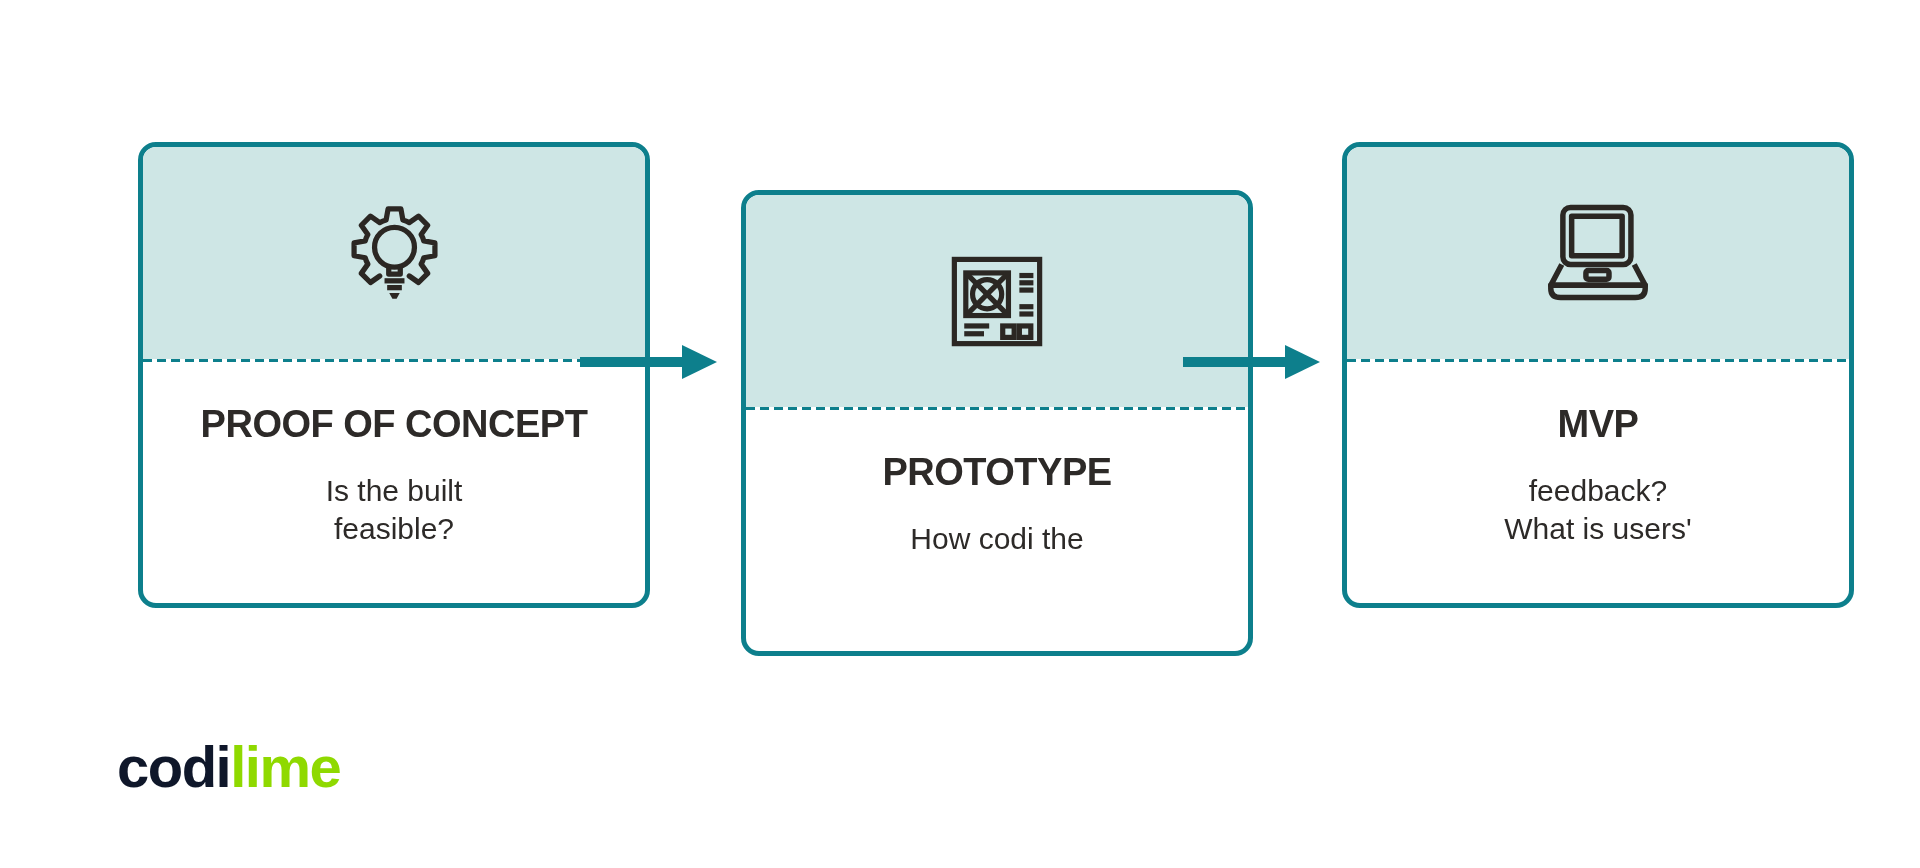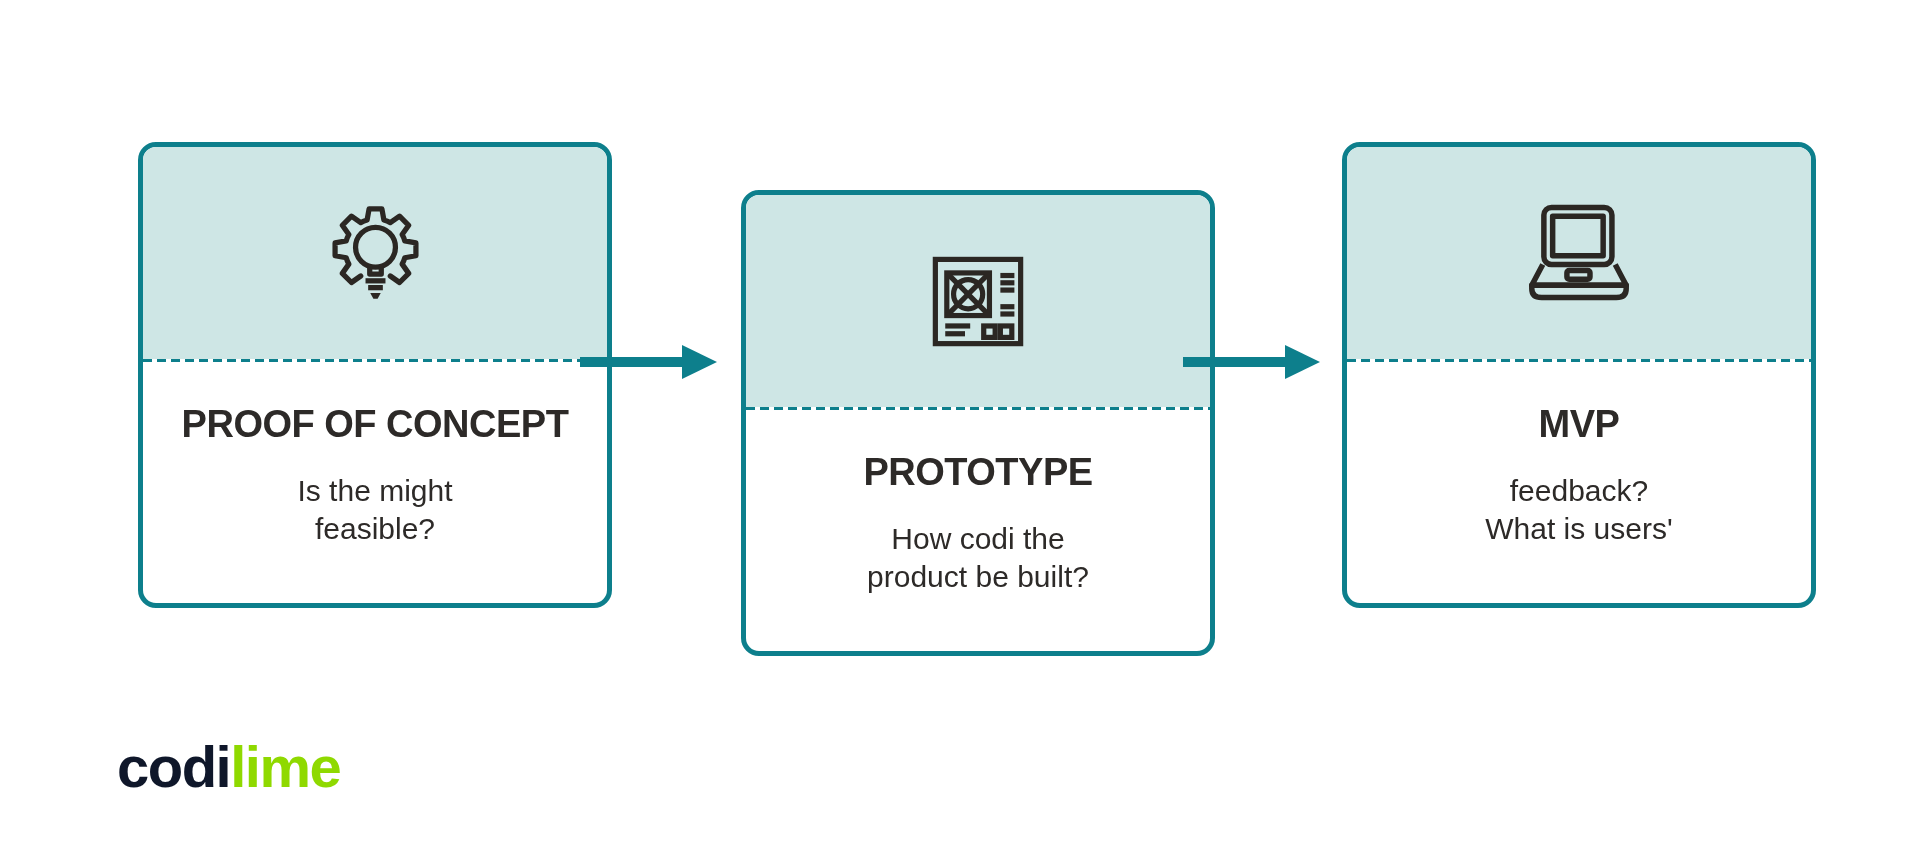--- a/index.html
+++ b/index.html
@@ -15,21 +15,21 @@
   body{font-family:"Liberation Sans", sans-serif;}
   .canvas{
     position:relative;
     width:1920px;height:868px;
     background:var(--background);
     overflow:hidden;
   }
   .card{
     position:absolute;
     top:142px;
-    width:474px;height:466px;
+    width:512px;height:466px;
     background:#ffffff;
     border:5px solid var(--teal);
     border-radius:18px;
     overflow:hidden;
   }
   .card.c0{left:138px;}
   .card.c1{left:741px;margin-top:48px;}
   .card.c2{left:1342px;}
   .card-header{
     height:212px;
@@ -90,21 +90,21 @@
           <line x1="40.5" y1="74" x2="59.5" y2="74" stroke="#2b2723" stroke-width="5"></line>
           <line x1="43" y1="80.5" x2="57" y2="80.5" stroke="#2b2723" stroke-width="5"></line>
           <path d="M45 85.5 L55 85.5 L52 91 L48 91 Z" fill="#2b2723"></path>
         </svg>
       </span>
     </div>
     <div class="card-divider"></div>
     <div class="card-body">
       <div class="card-title">PROOF OF CONCEPT</div>
       <div class="card-desc">
-        <div>Is the might</div>
+        <div>Is the built</div>
         <div>feasible?</div>
       </div>
     </div>
   </div>
 
   <span class="arrow a0">
     <svg width="140" height="44" viewBox="0 0 140 44">
       <line x1="0" y1="22" x2="104" y2="22" stroke="#0d7f8c" stroke-width="10"></line>
       <polygon points="102,5 102,39 137,22" fill="#0d7f8c"></polygon>
     </svg>
@@ -131,21 +131,20 @@
           <rect x="55.5" y="74" width="11" height="11"></rect>
           <rect x="71.5" y="74" width="11" height="11"></rect>
         </svg>
       </span>
     </div>
     <div class="card-divider"></div>
     <div class="card-body">
       <div class="card-title">PROTOTYPE</div>
       <div class="card-desc">
         <div>How codi the</div>
-        <div>product be built?</div>
       </div>
     </div>
   </div>
 
   <span class="arrow a1">
     <svg width="140" height="44" viewBox="0 0 140 44">
       <line x1="0" y1="22" x2="104" y2="22" stroke="#0d7f8c" stroke-width="10"></line>
       <polygon points="102,5 102,39 137,22" fill="#0d7f8c"></polygon>
     </svg>
   </span>

